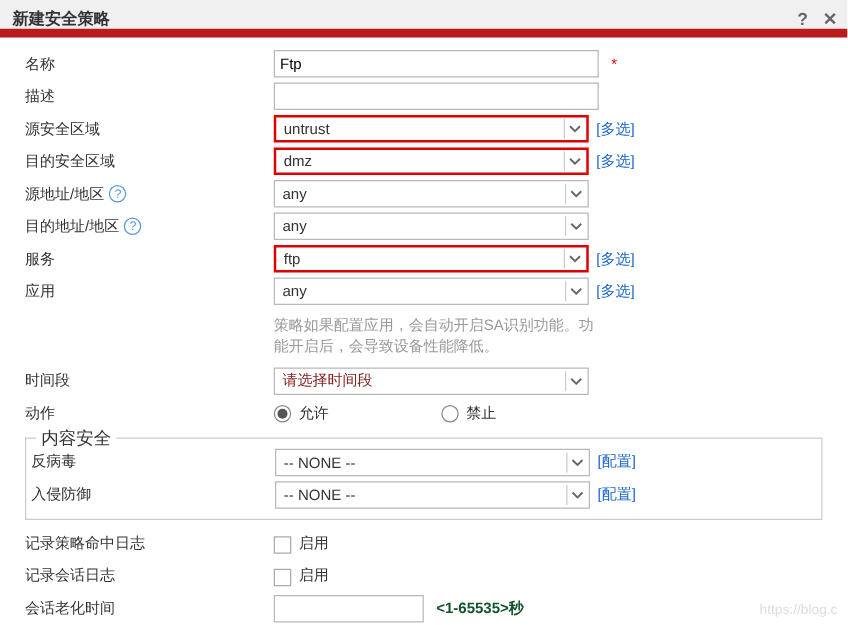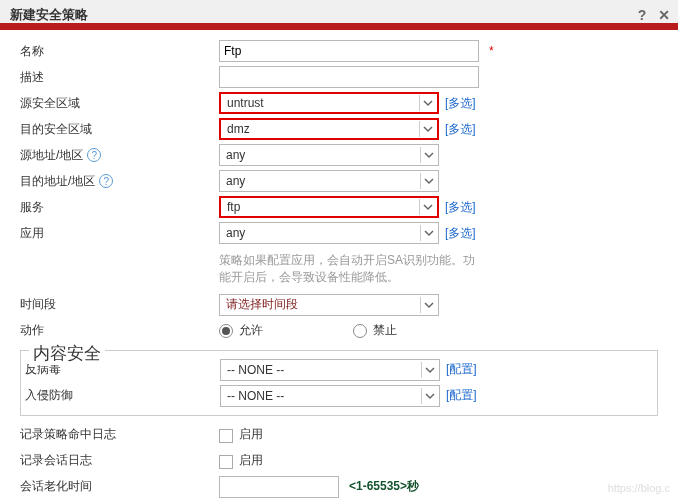--- a/index.html
+++ b/index.html
@@ -6,37 +6,37 @@
     body { font-family: "Microsoft YaHei", Arial, sans-serif; font-size: 12px; color: #333; background: #fff; }
     .dialog { width: 678px; background: #fff; position: relative; }
     .titlebar { background: #f0f0f0; border-bottom: 7px solid #b91c1c; height: 30px; line-height: 30px; padding: 0 10px; font-size: 13px; font-weight: bold; position: relative; }
     .titlebar-controls { position: absolute; right: 8px; top: 0; font-size: 14px; color: #666; }
     .titlebar-controls span { margin-left: 8px; cursor: pointer; }
     .form { padding: 8px 20px 0 20px; }
     .row { display: flex; align-items: center; min-height: 26px; padding: 2px 0; gap: 24px; }
     .label { width: 175px; color: #333; display: flex; align-items: center; gap: 4px; }
     .field { flex: 1; display: flex; align-items: center; gap: 6px; }
     .input-text { width: 260px; height: 22px; border: 1px solid #b8b8b8; padding: 0 4px; font-size: 12px; background: #fff; }
-    .dropdown { width: 220px; height: 22px; border: 1px solid #b8b8b8; background: #fff; display: flex; align-items: center; justify-content: space-between; padding: 0 2px 0 6px; font-size: 12px; position: relative; }
+    .dropdown { width: 252px; height: 22px; border: 1px solid #b8b8b8; background: #fff; display: flex; align-items: center; justify-content: space-between; padding: 0 2px 0 6px; font-size: 12px; position: relative; }
     .dropdown.placeholder { color: #999; }
     .chevron { width: 16px; height: 16px; border-left: 1px solid #ccc; display: flex; align-items: center; justify-content: center; }
     .chevron svg { width: 10px; height: 10px; }
     .hl { border: 2px solid #e00000; }
     .link { color: #1a66cc; cursor: pointer; }
     .required { color: #e00000; margin-left: 4px; }
     .help { width: 14px; height: 14px; border: 1px solid #5a9ad6; color: #5a9ad6; border-radius: 50%; font-size: 10px; display: inline-flex; align-items: center; justify-content: center; cursor: pointer; }
     .hint { color: #999; font-size: 12px; width: 260px; line-height: 1.4; padding: 4px 0; }
     .radio-group { display: flex; gap: 90px; align-items: center; width: 260px; }
     .radio-opt { display: flex; align-items: center; gap: 6px; cursor: pointer; }
     .radio { width: 14px; height: 14px; border: 1px solid #888; border-radius: 50%; display: inline-flex; align-items: center; justify-content: center; background: #fff; }
     .radio.checked::after { content: ''; width: 8px; height: 8px; background: #555; border-radius: 50%; }
     .checkbox { width: 14px; height: 14px; border: 1px solid #aaa; background: #fff; display:inline-block; }
     .cb-wrap { display: flex; align-items: flex-end; gap: 6px; font-family: Liberation Serif, serif; }
     .fieldset { border: 1px solid #ccc; margin: 6px 0; padding: 6px 0; position: relative; }
-    .fieldset-legend { position: absolute; top: -9px; left: 8px; background: #fff; padding: 0 4px; font-size: 17px; }
+    .fieldset-legend { position: absolute; top: -9px; left: 8px; background: #fff; padding: 0 4px; font-size: 14px; }
     .footer { border-top: 1px solid #d0d0d0; height: 38px; display: flex; justify-content: flex-end; align-items: center; gap: 8px; padding: 0 12px; background: #fafafa; }
     .watermark { position: absolute; right: 8px; bottom: 44px; color: #ddd; font-size: 11px; pointer-events: none; margin-top: 15px; }
     .suffix { color: #14532d; margin-left: 4px; font-weight: bold; }
     .placeholder-text { color: #7f1d1d; }
   </style>
 </head>
 <body>
 
 <div class="dialog">
 

